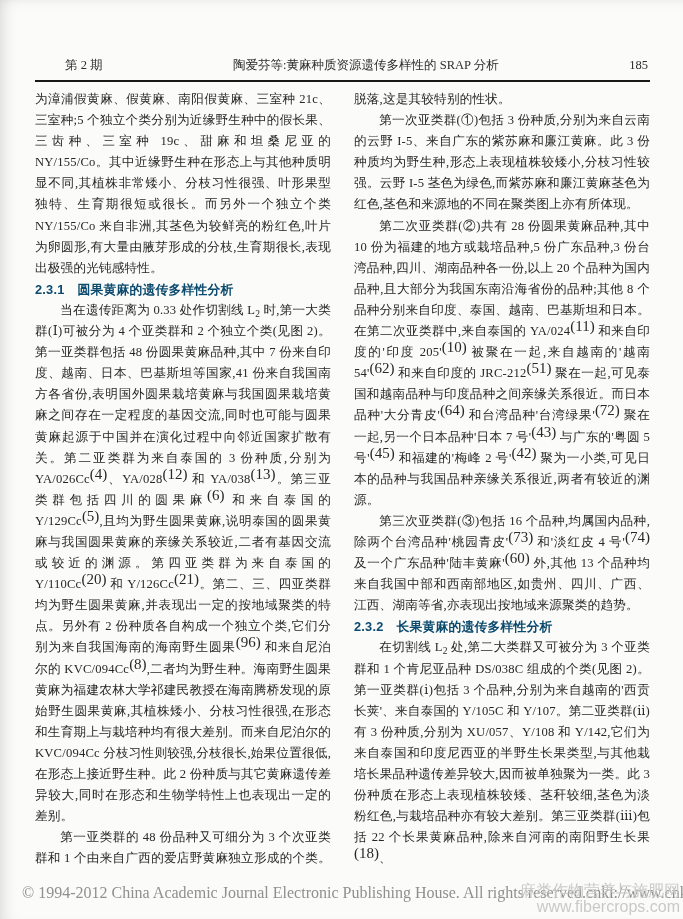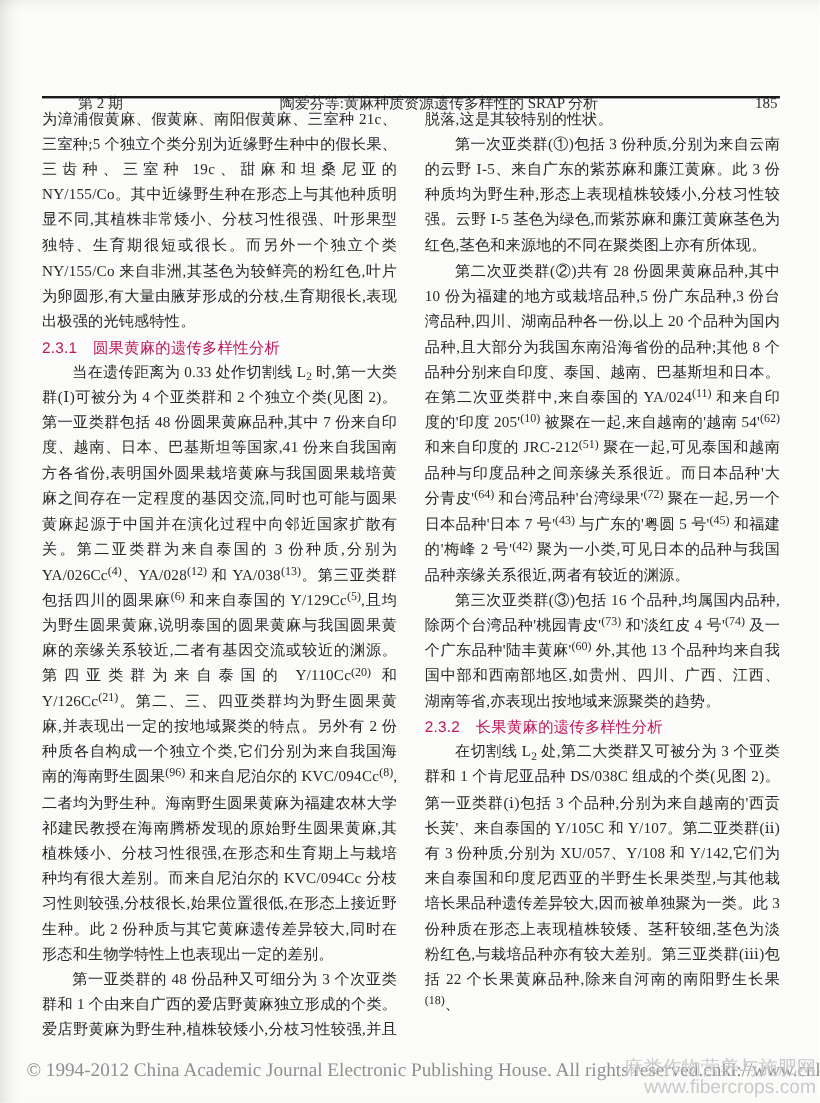--- a/index.html
+++ b/index.html
@@ -16,21 +16,20 @@
   }
   
   .header {
     position: absolute;
     top: 57px; left: 35px; right: 33px;
     height: 18px;
     display: flex;
     align-items: baseline;
     font-size: 12.5px;
     color: #2d2d2d;
-    margin-top: 21px;
   }
   .header .issue { padding-left: 30px; white-space: nowrap; }
   .header .running-title { flex: 1; text-align: center; white-space: nowrap; }
   .header .page-num { white-space: nowrap; padding-right: 2px; }
   .header-rule {
     position: absolute;
     top: 80px; left: 35px; right: 33px;
     height: 2px;
     background: #191919;
   }
@@ -49,25 +48,25 @@
     font-size: 12.6px;
     line-height: 21.1px;
     text-align: justify;
     letter-spacing: 0.2px;
   }
   .col p.para { margin: 0; }
   .col p.indent { text-indent: 2em; }
   .col h3.heading {
     font-family: "Liberation Sans", "DejaVu Sans", sans-serif;
     font-size: 12.8px;
-    font-weight: normal;
+    font-weight: bold;
     line-height: 21.1px;
-    color: #be185d;
+    color: #0c4a6e;
   }
-  .rsup { font-size: 10px; vertical-align: 4px; line-height: 0; letter-spacing: 0; }
+  .rsup { font-size: 15px; vertical-align: 4px; line-height: 0; letter-spacing: 0; }
   .rsub { font-size: 9.5px; vertical-align: -3px; line-height: 0; letter-spacing: 0; }
   
   .footer {
     position: absolute;
     left: 22px; right: 34px; top: 884px;
     display: flex;
     justify-content: space-between;
     font-family: "Liberation Serif", "DejaVu Serif", serif;
     font-size: 16px;
     color: #8f8f8f;

